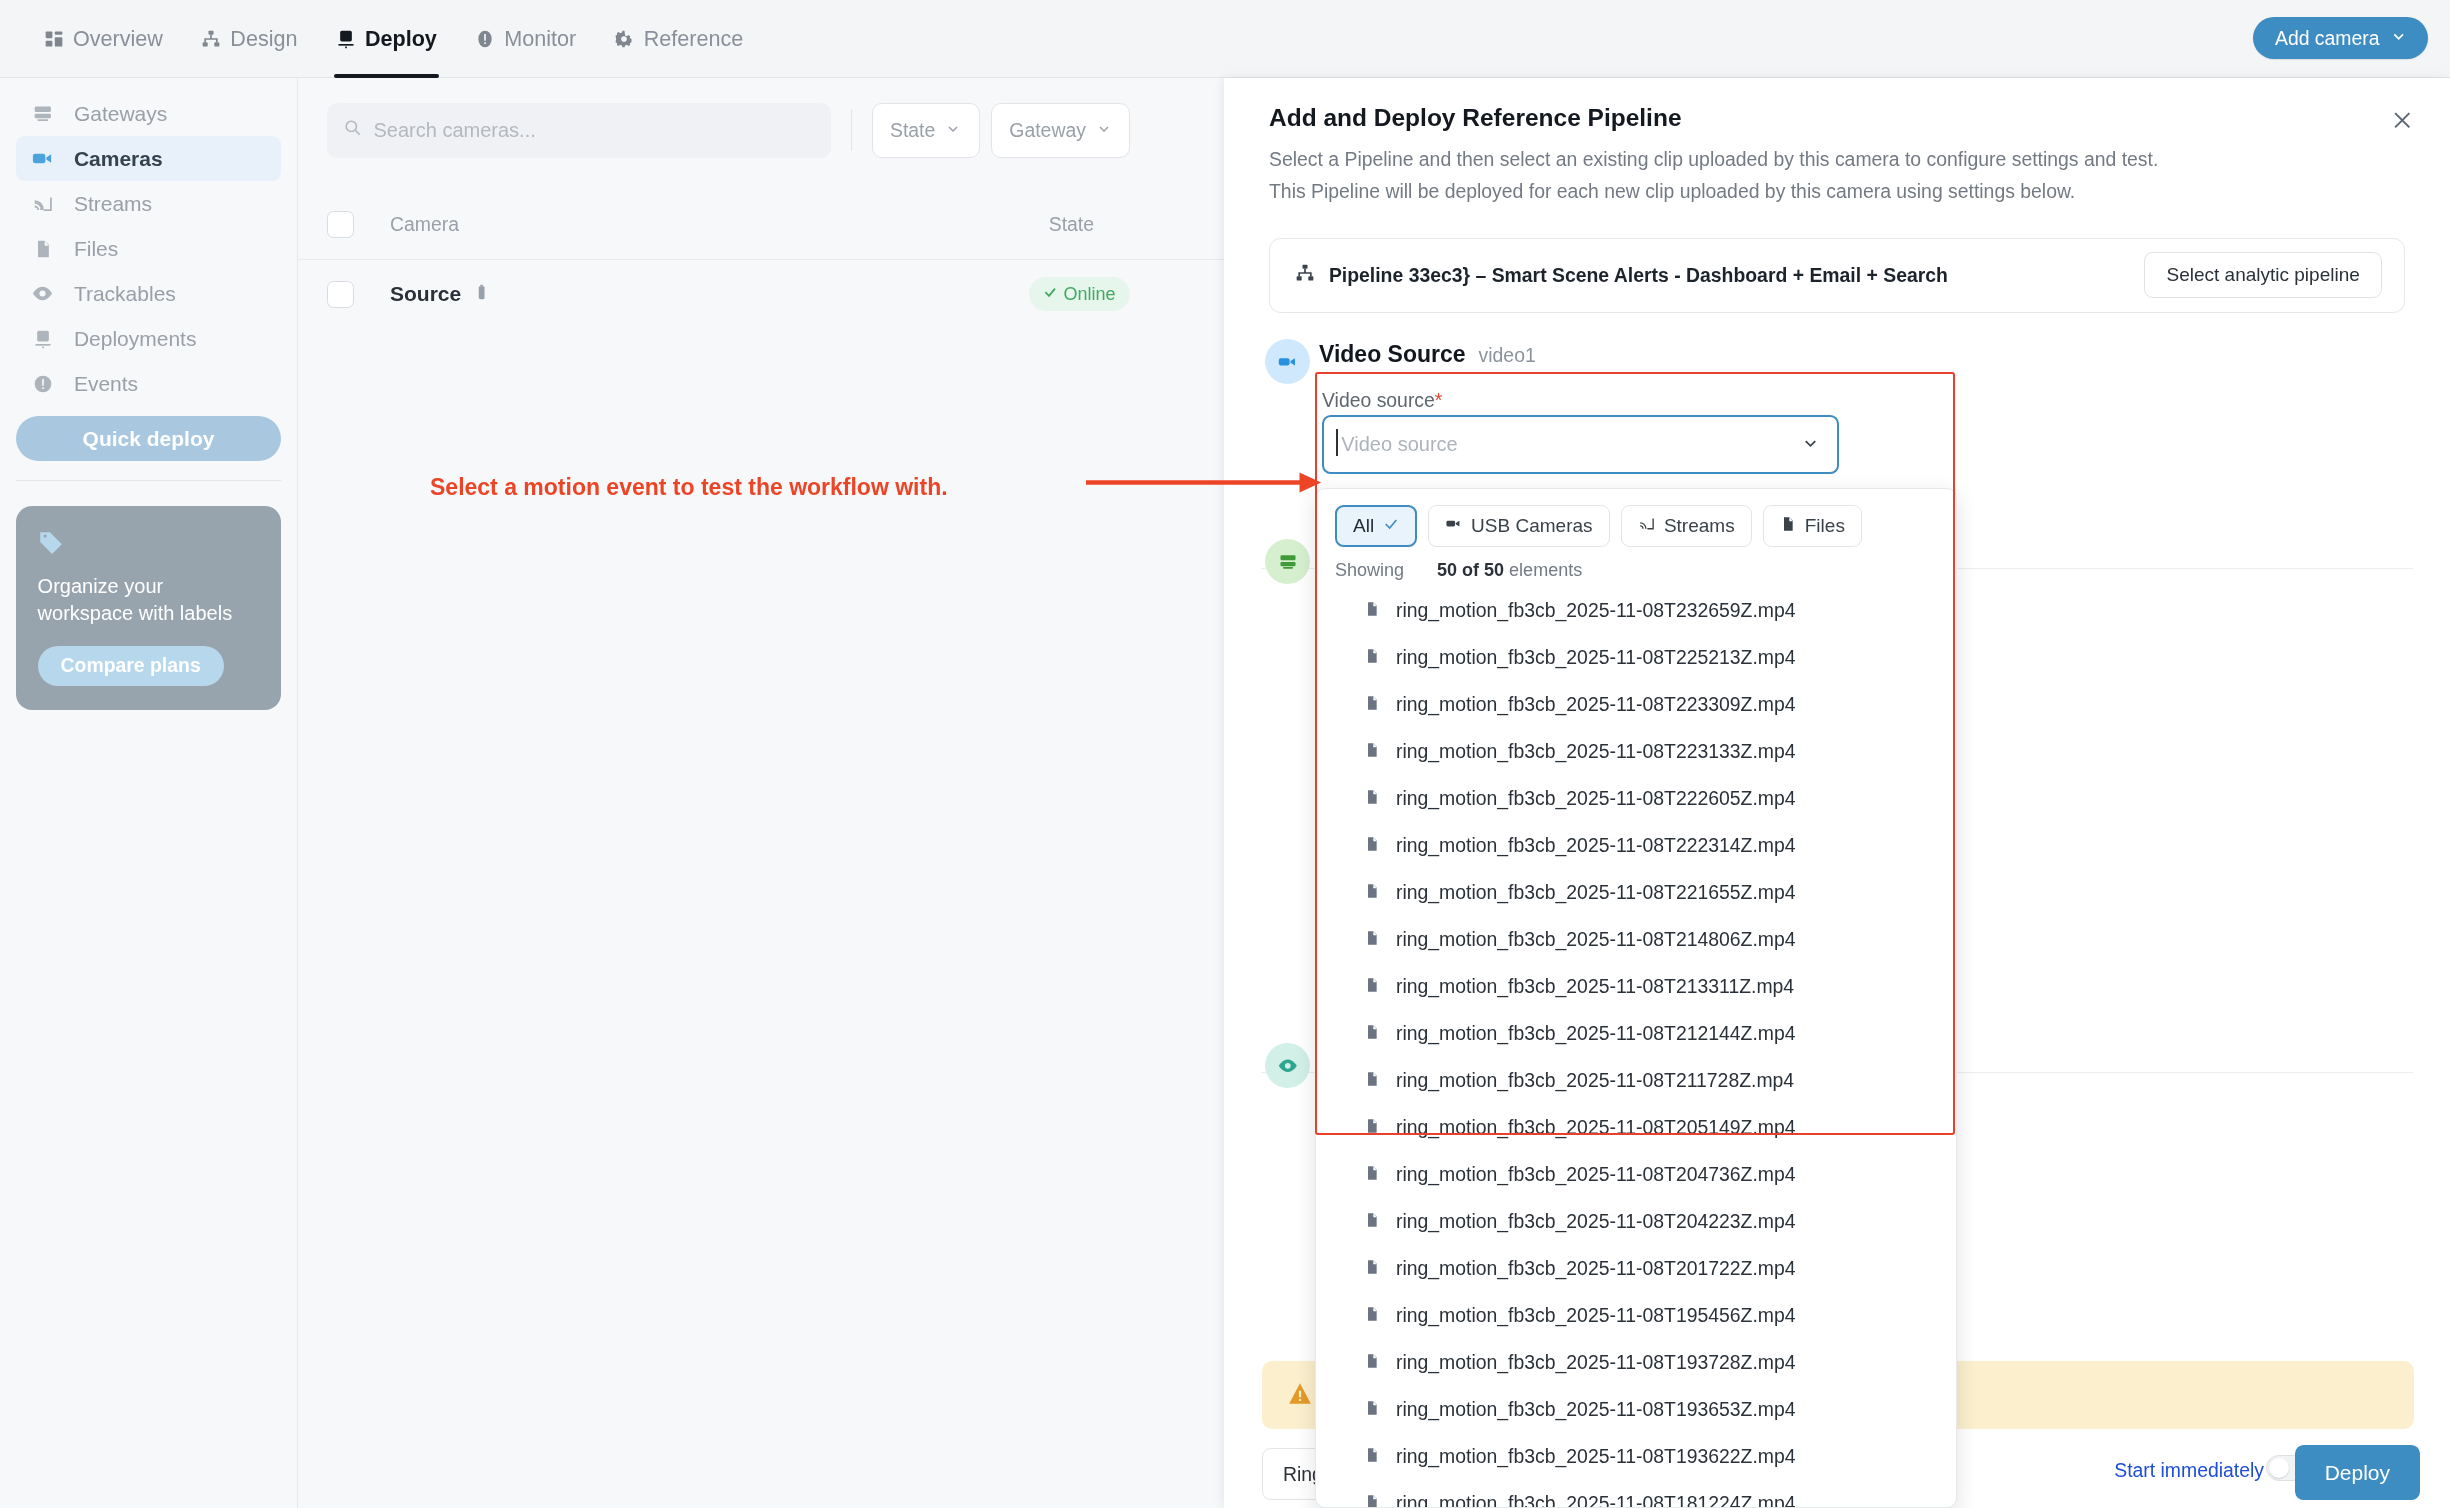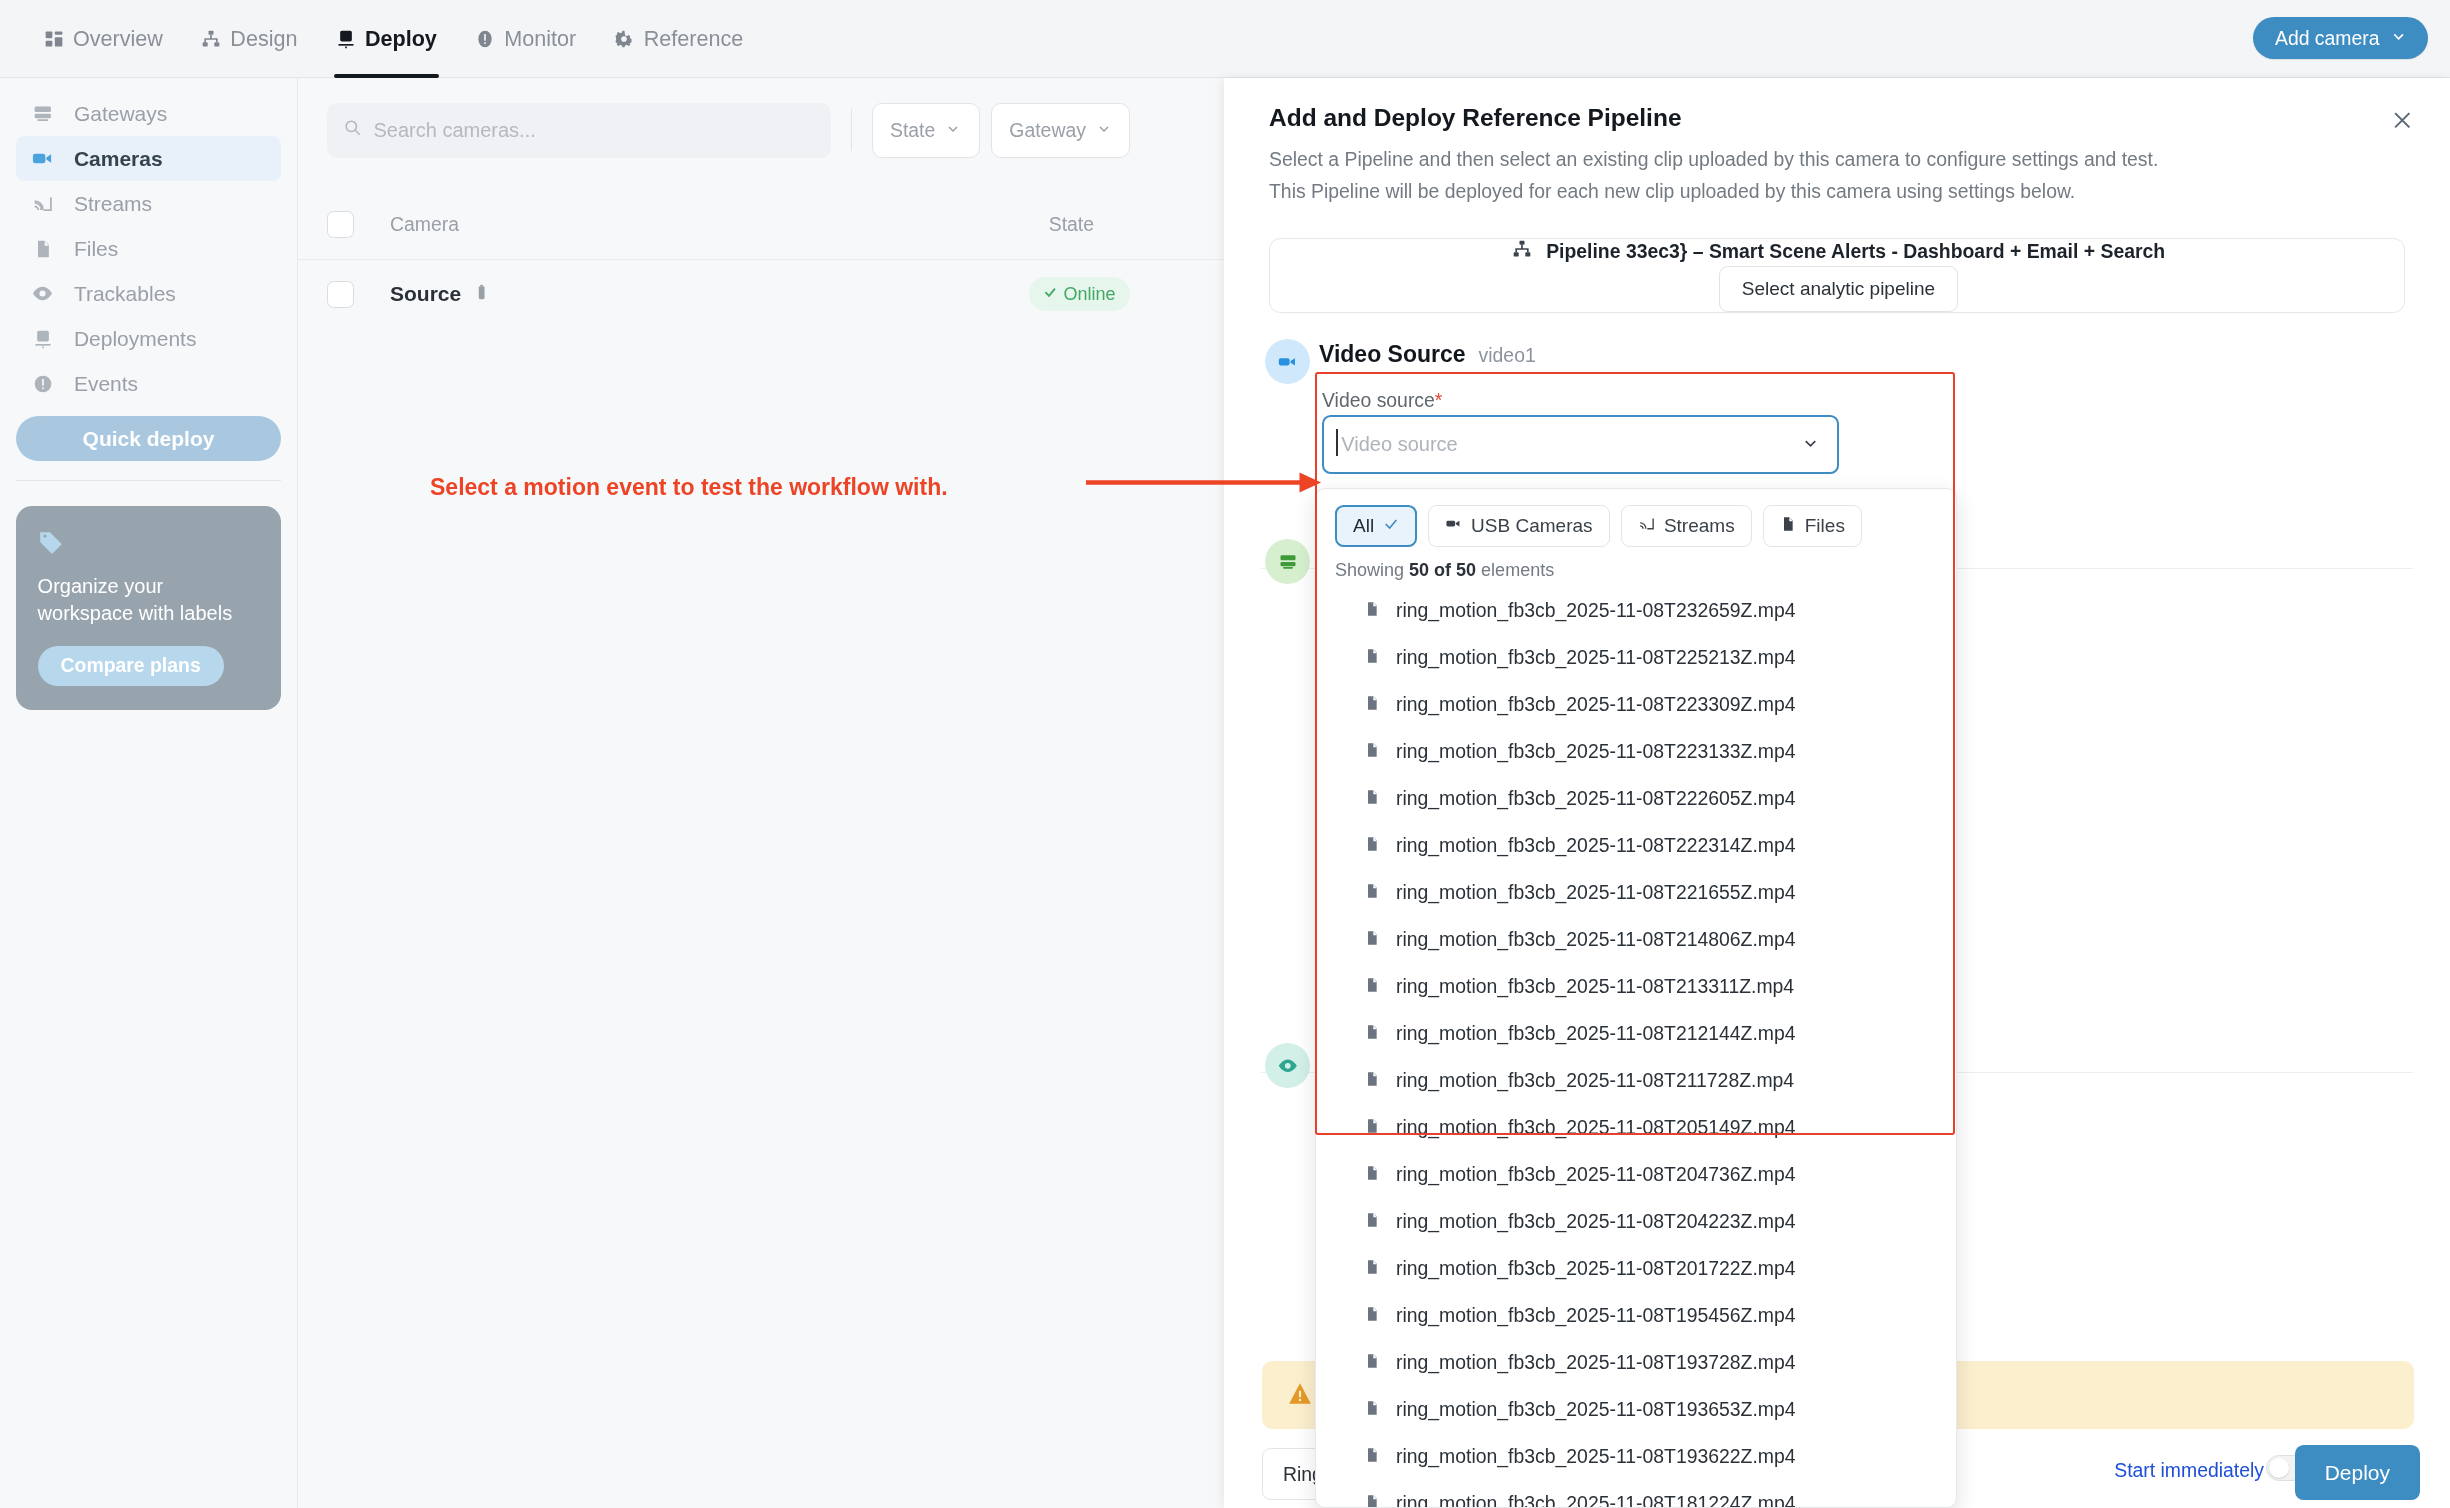--- a/index.html
+++ b/index.html
@@ -110,21 +110,20 @@
   }
   .panel-h { padding: 26px 45px 0 45px; }
   .panel-title { font-size:24.5px; font-weight:700; color:#14181f; }
   .panel-sub { font-size:19.4px; color:#737a83; margin-top: 13px; line-height: 1.45; }
   .close-x { position:absolute; right: 36px; top: 30px; cursor:pointer; color:#5d6873; }
 
   .pipeline-card {
     margin: 32px 45px 0 45px; border:0.7px solid #e5e7ea; border-radius:11.5px;
     height: 75px; display:flex; align-items:center; justify-content:space-between;
     padding: 0 21.6px 0 24.5px;
-    flex-direction: column;
   }
   .pipeline-left { display:flex; align-items:center; gap:14.4px; font-size:19.4px; color:#1d232b; font-weight:700; }
   .sel-pipeline-btn {
     border:0.7px solid #dfe2e6; border-radius:8.6px; height:46px; padding:0 21.6px;
     display:flex; align-items:center; font-size:19px; color:#2b3138; background:#fff; cursor:pointer;
   }
 
   
   .step-icon {
     position:absolute; left: 1265px; width: 45px; height:45px; border-radius:50%;
@@ -165,21 +164,21 @@
     z-index: 20; overflow:hidden;
   }
   .dd-filters { display:flex; align-items:center; gap: 11.5px; padding: 16px 19px 0 19px; }
   .chip {
     height: 42px; border:0.7px solid #e2e4e8; border-radius:8.6px; background:#fff;
     display:flex; align-items:center; gap:8.6px; padding: 0 16px;
     font-size:19px; color:#3a4149; cursor:pointer;
   }
   .chip.sel { background:#e8f3fb; border:2.2px solid #3d8cc2; color:#1f2a33; }
   .dd-count { padding: 13px 19px 0 19px; font-size: 18px; color:#737a83; }
-  .dd-count b { color:#2b3138; }
+  .dd-count b { color:#2b3138;margin-left:28px; }
   .dd-list { margin-top: 5.8px; }
   .dd-item {
     display:flex; align-items:center; gap: 16px; height: 47px;
     padding: 0 19px 0 48px; font-size:19.4px; color:#2b3138; cursor:pointer;
   }
 
   
   .warnbar {
     position:absolute; left: 1262px; top: 1361px; width: 1152px; height: 68px;
     background:#fcefcd; border-radius:10px; display:flex; align-items:center; gap:16px;

